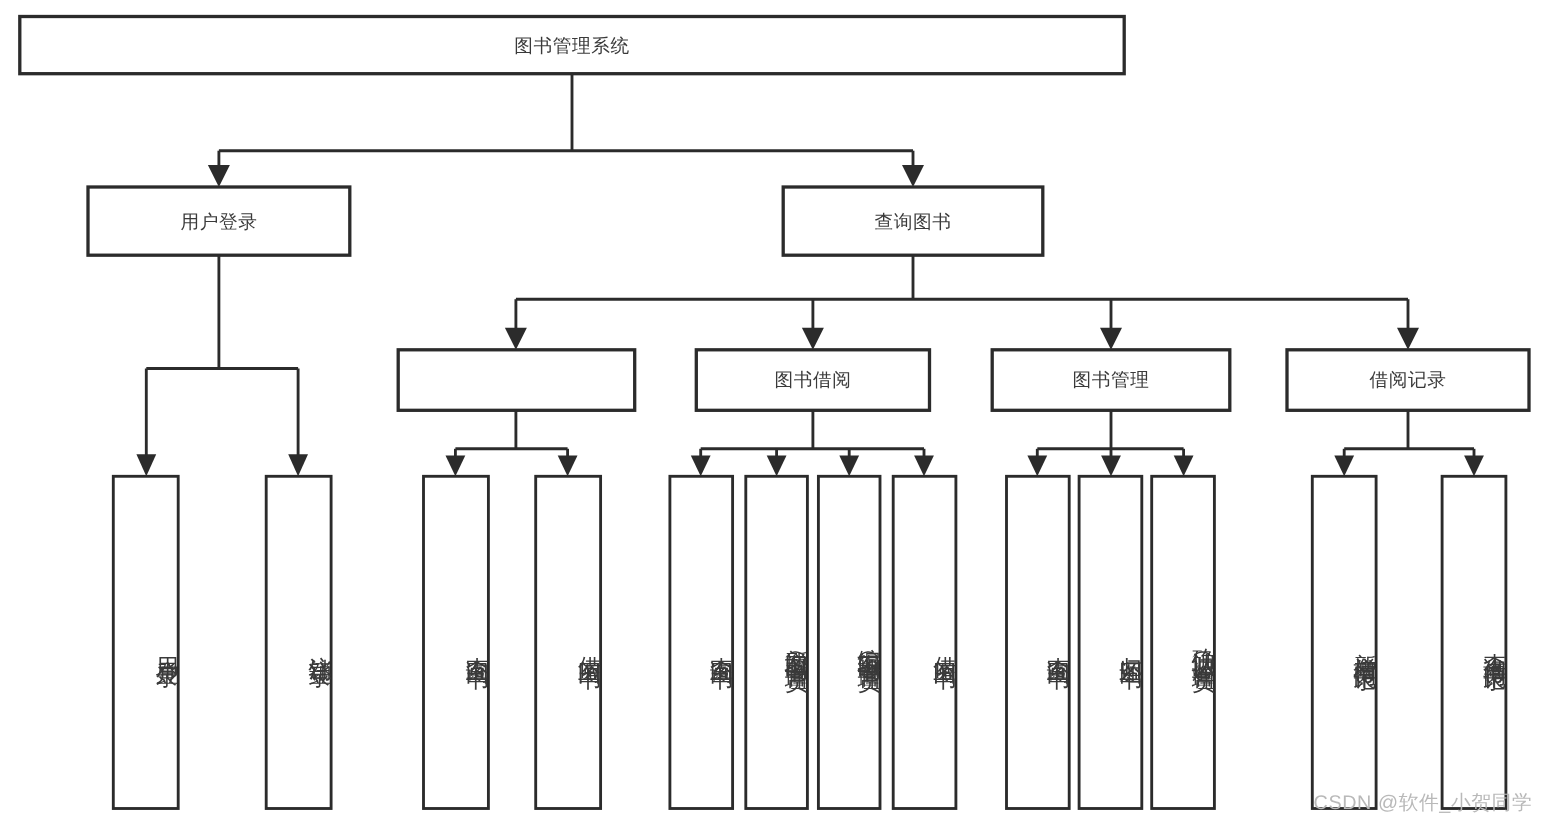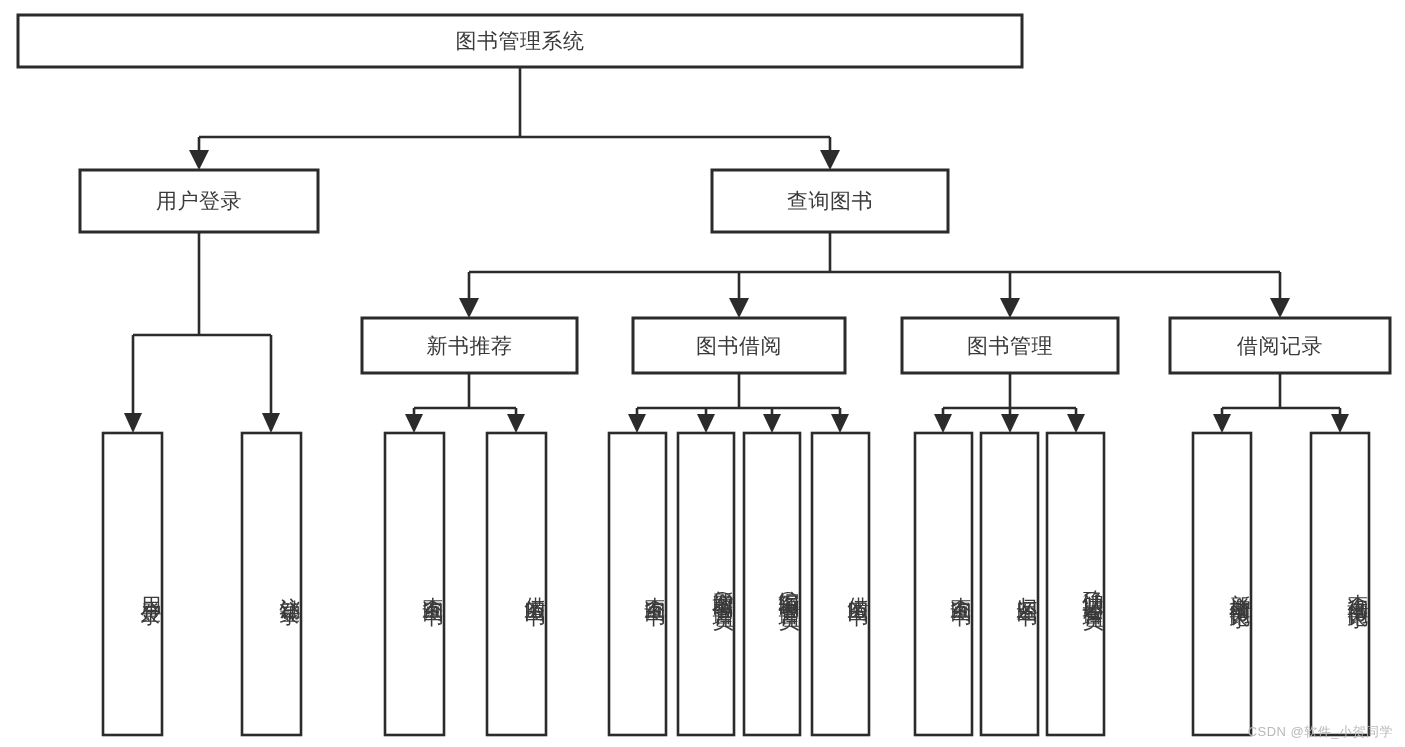--- a/index.html
+++ b/index.html
@@ -47,21 +47,21 @@
     fill: #2b2b2b;
     stroke: none;
   }
   .node-label {
     position: absolute;
     display: flex;
     align-items: center;
     justify-content: center;
     color: #3a3a3a;
     font-family: "Liberation Sans", "DejaVu Sans", sans-serif;
-    font-size: 21px;
+    font-size: 17px;
     letter-spacing: 0.5px;
     white-space: nowrap;
     pointer-events: none;
     user-select: none;
   }
   .node-label.vertical {
     writing-mode: vertical-rl;
     text-orientation: upright;
     font-size: 21px;
     letter-spacing: 3px;
@@ -69,21 +69,21 @@
     align-items: flex-start;
     justify-content: center;
     padding-top: 4px;
     box-sizing: border-box;
     line-height: 1;
   }
   .watermark {
     position: absolute;
     right: 12px;
     bottom: 6px;
-    font-size: 13px;
+    font-size: 18px;
     color: #b9b9b9;
     font-family: "Liberation Sans", "DejaVu Sans", sans-serif;
     letter-spacing: 0.5px;
     user-select: none;
     pointer-events: none;
   }
 </style>
 </head>
 <body>
 
@@ -177,21 +177,20 @@
     <polygon class="arrow-head" points="1213,414 1231,414 1222,433"></polygon>
     <path class="connector" d="M 1340 408 L 1340 416"></path>
     <polygon class="arrow-head" points="1331,414 1349,414 1340,433"></polygon>
   </svg>
 
   <div class="node-label" style="left:18px; top:15px; width:1004px; height:52px;">图书管理系统</div>
 
   <div class="node-label" style="left:80px; top:170px; width:238px; height:62px;">用户登录</div>
   <div class="node-label" style="left:712px; top:170px; width:236px; height:62px;">查询图书</div>
 
-  <div class="node-label" style="left:362px; top:318px; width:215px; height:55px;">新书推荐</div>
   <div class="node-label" style="left:633px; top:318px; width:212px; height:55px;">图书借阅</div>
   <div class="node-label" style="left:902px; top:318px; width:216px; height:55px;">图书管理</div>
   <div class="node-label" style="left:1170px; top:318px; width:220px; height:55px;">借阅记录</div>
 
   <div class="node-label vertical" style="left:103px; top:433px; width:59px; height:302px;">用户登录</div>
   <div class="node-label vertical" style="left:242px; top:433px; width:59px; height:302px;">注销登录</div>
   <div class="node-label vertical" style="left:385px; top:433px; width:59px; height:302px;">查询图书</div>
   <div class="node-label vertical" style="left:487px; top:433px; width:59px; height:302px;">借阅图书</div>
   <div class="node-label vertical" style="left:609px; top:433px; width:57px; height:302px;">查询图书</div>
   <div class="node-label vertical" style="left:678px; top:433px; width:56px; height:302px;">新增图书（管理员）</div>

